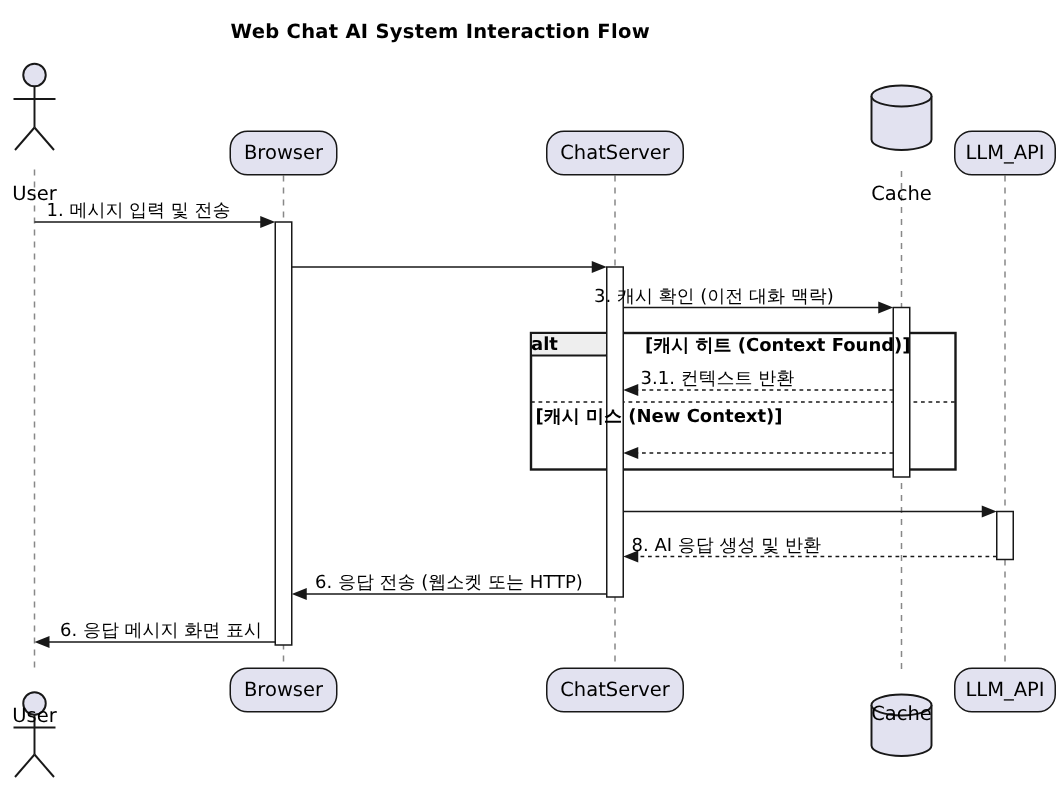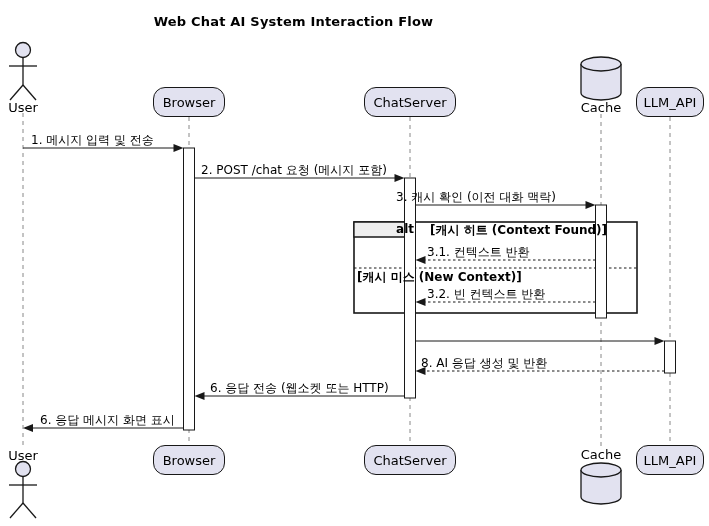--- a/index.html
+++ b/index.html
@@ -4,24 +4,24 @@
 <style>
   html,body{margin:0;padding:0;background:#fff;}
   .canvas{position:relative;width:709px;height:526px;background:#fff;
           font-family:"DejaVu Sans","Liberation Sans",sans-serif;overflow:hidden;}
   .title{position:absolute;left:0;top:14px;width:587px;text-align:center;
          font-weight:bold;font-size:13px;letter-spacing:.2px;color:#000;}
   svg.layer{position:absolute;left:0;top:0;}
   .pbox{position:absolute;height:30px;background:#E2E2F0;border:1px solid #181818;
         border-radius:12px;display:flex;align-items:center;justify-content:center;
         font-size:13px;color:#000;box-sizing:border-box;}
-  .plabel{position:absolute;font-size:13px;color:#000;text-align:center;white-space:nowrap;}
+  .plabel{position:absolute;font-size:13px;color:#000;text-align:center;white-space:nowrap;margin-top:22px;}
   .msg{position:absolute;font-size:12px;line-height:14px;color:#000;white-space:nowrap;}
   .bold{font-weight:bold;}
-  .altop{position:absolute;left:364px;top:222px;width:50px;height:15px;text-align:right;
+  .altop{position:absolute;left:354px;top:222px;width:50px;height:15px;text-align:left;
          font-size:12px;line-height:15px;font-weight:bold;color:#000;}
 </style>
 </head>
 <body>
 
 <div class="canvas">
 
   <svg class="layer" width="709" height="526" viewBox="0 0 709 526">
 
     <g stroke="#888888" stroke-width="1" stroke-dasharray="4,4">
@@ -113,24 +113,22 @@
 
   <div class="title">Web Chat AI System Interaction Flow</div>
 
   <div class="plabel" style="left:1px;top:100px;width:44px;">User</div>
   <div class="pbox" style="left:153px;top:87px;width:72px;">Browser</div>
   <div class="pbox" style="left:364px;top:87px;width:92px;">ChatServer</div>
   <div class="plabel" style="left:571px;top:100px;width:60px;">Cache</div>
   <div class="pbox" style="left:636px;top:87px;width:68px;">LLM_API</div>
 
   <div class="msg" style="left:31px;top:133px;">1. 메시지 입력 및 전송</div>
-  <div class="msg" style="left:201px;top:163px;">2. POST /chat 요청 (메시지 포함)</div>
   <div class="msg" style="left:396px;top:190px;">3. 캐시 확인 (이전 대화 맥락)</div>
   <div class="msg" style="left:427px;top:245px;">3.1. 컨텍스트 반환</div>
-  <div class="msg" style="left:427px;top:287px;">3.2. 빈 컨텍스트 반환</div>
   <div class="msg" style="left:421px;top:356px;">8. AI 응답 생성 및 반환</div>
   <div class="msg" style="left:210px;top:381px;text-align:right;">6. 응답 전송 (웹소켓 또는 HTTP)</div>
   <div class="msg" style="left:40px;top:413px;">6. 응답 메시지 화면 표시</div>
 
   <div class="altop">alt</div>
   <div class="msg bold" style="left:357px;top:270px;">[캐시 미스 (New Context)]</div>
   <div class="msg bold" style="left:430px;top:223px;">[캐시 히트 (Context Found)]</div>
 
   <div class="plabel" style="left:1px;top:448px;width:44px;">User</div>
   <div class="pbox" style="left:153px;top:445px;width:72px;">Browser</div>

